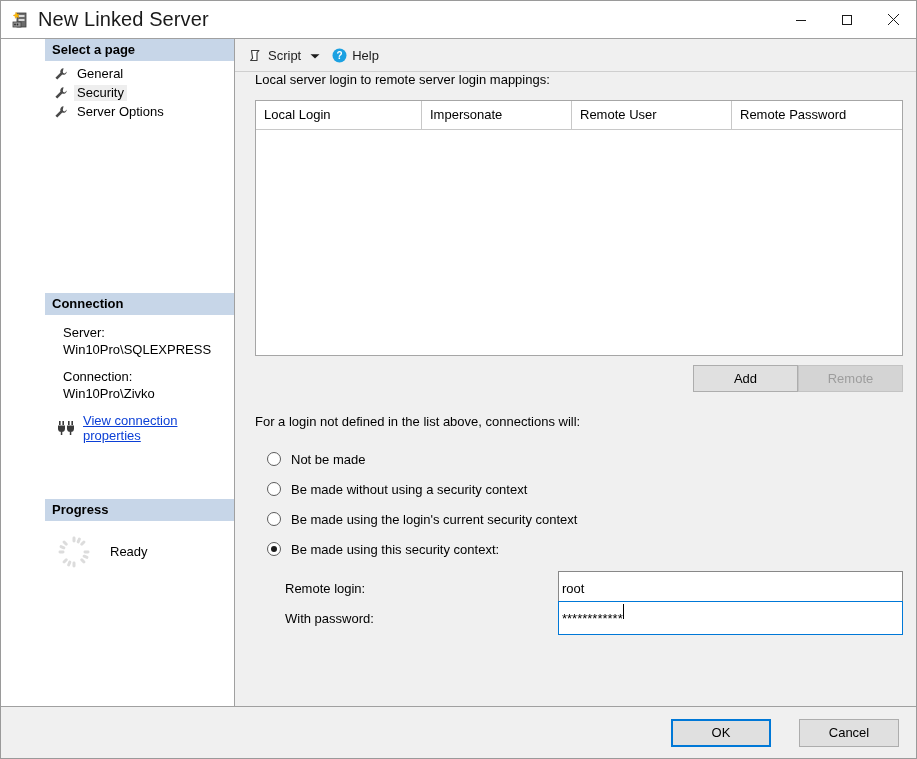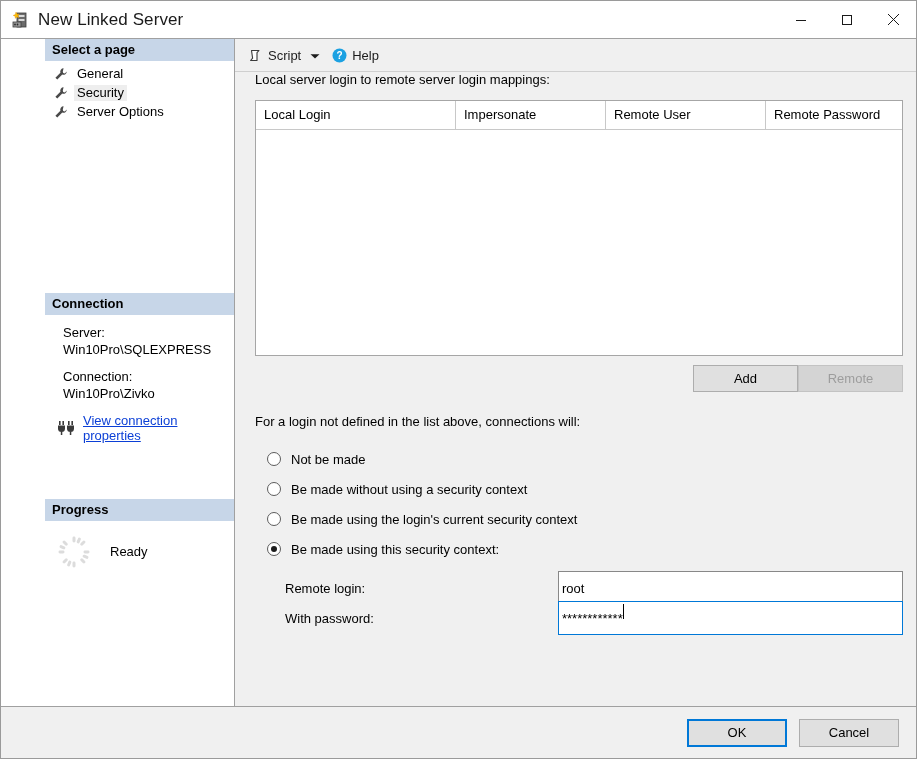--- a/index.html
+++ b/index.html
@@ -37,21 +37,21 @@
   }
   .title-icon {
     width: 18px;
     height: 18px;
     margin-left: 10px;
     margin-right: 9px;
     position: relative;
     flex: none;
   }
   .title-text {
-    font-size: 17px;
+    font-size: 20px;
     color: #1a1a1a;
     letter-spacing: 0.1px;
   }
   .win-controls {
     position: absolute;
     right: 0;
     top: 0;
     height: 37px;
     display: flex;
   }
@@ -322,21 +322,21 @@
   
   .bottombar {
     height: 52px;
     flex: none;
     background: #f0f0f0;
     border-top: 1px solid #a0a0a0;
     display: flex;
     align-items: center;
     justify-content: flex-end;
     padding-right: 17px;
-    gap: 12px;
+    gap: 28px;
     box-sizing: border-box;
   }
   .btn-big {
     width: 100px;
     height: 28px;
     font-size: 13px;
     font-family: "Liberation Sans", sans-serif;
     background: #e0e0e0;
     border: 1px solid #adadad;
     box-sizing: border-box;
@@ -498,21 +498,21 @@
           <span>Help</span>
         </div>
       </div>
 
       <div class="content">
 
         <div class="map-label">Local server login to remote server login mappings:</div>
 
         <div class="grid">
           <div class="grid-header">
-            <div class="gh-cell" style="width:200px">Local Login</div>
+            <div class="gh-cell" style="width:166px">Local Login</div>
             <div class="gh-cell" style="width:150px">Impersonate</div>
             <div class="gh-cell" style="width:160px">Remote User</div>
             <div class="gh-cell" style="flex:1">Remote Password</div>
           </div>
         </div>
 
         <div class="btn-row">
           <button class="btn">Add</button>
           <button class="btn disabled">Remote</button>
         </div>

